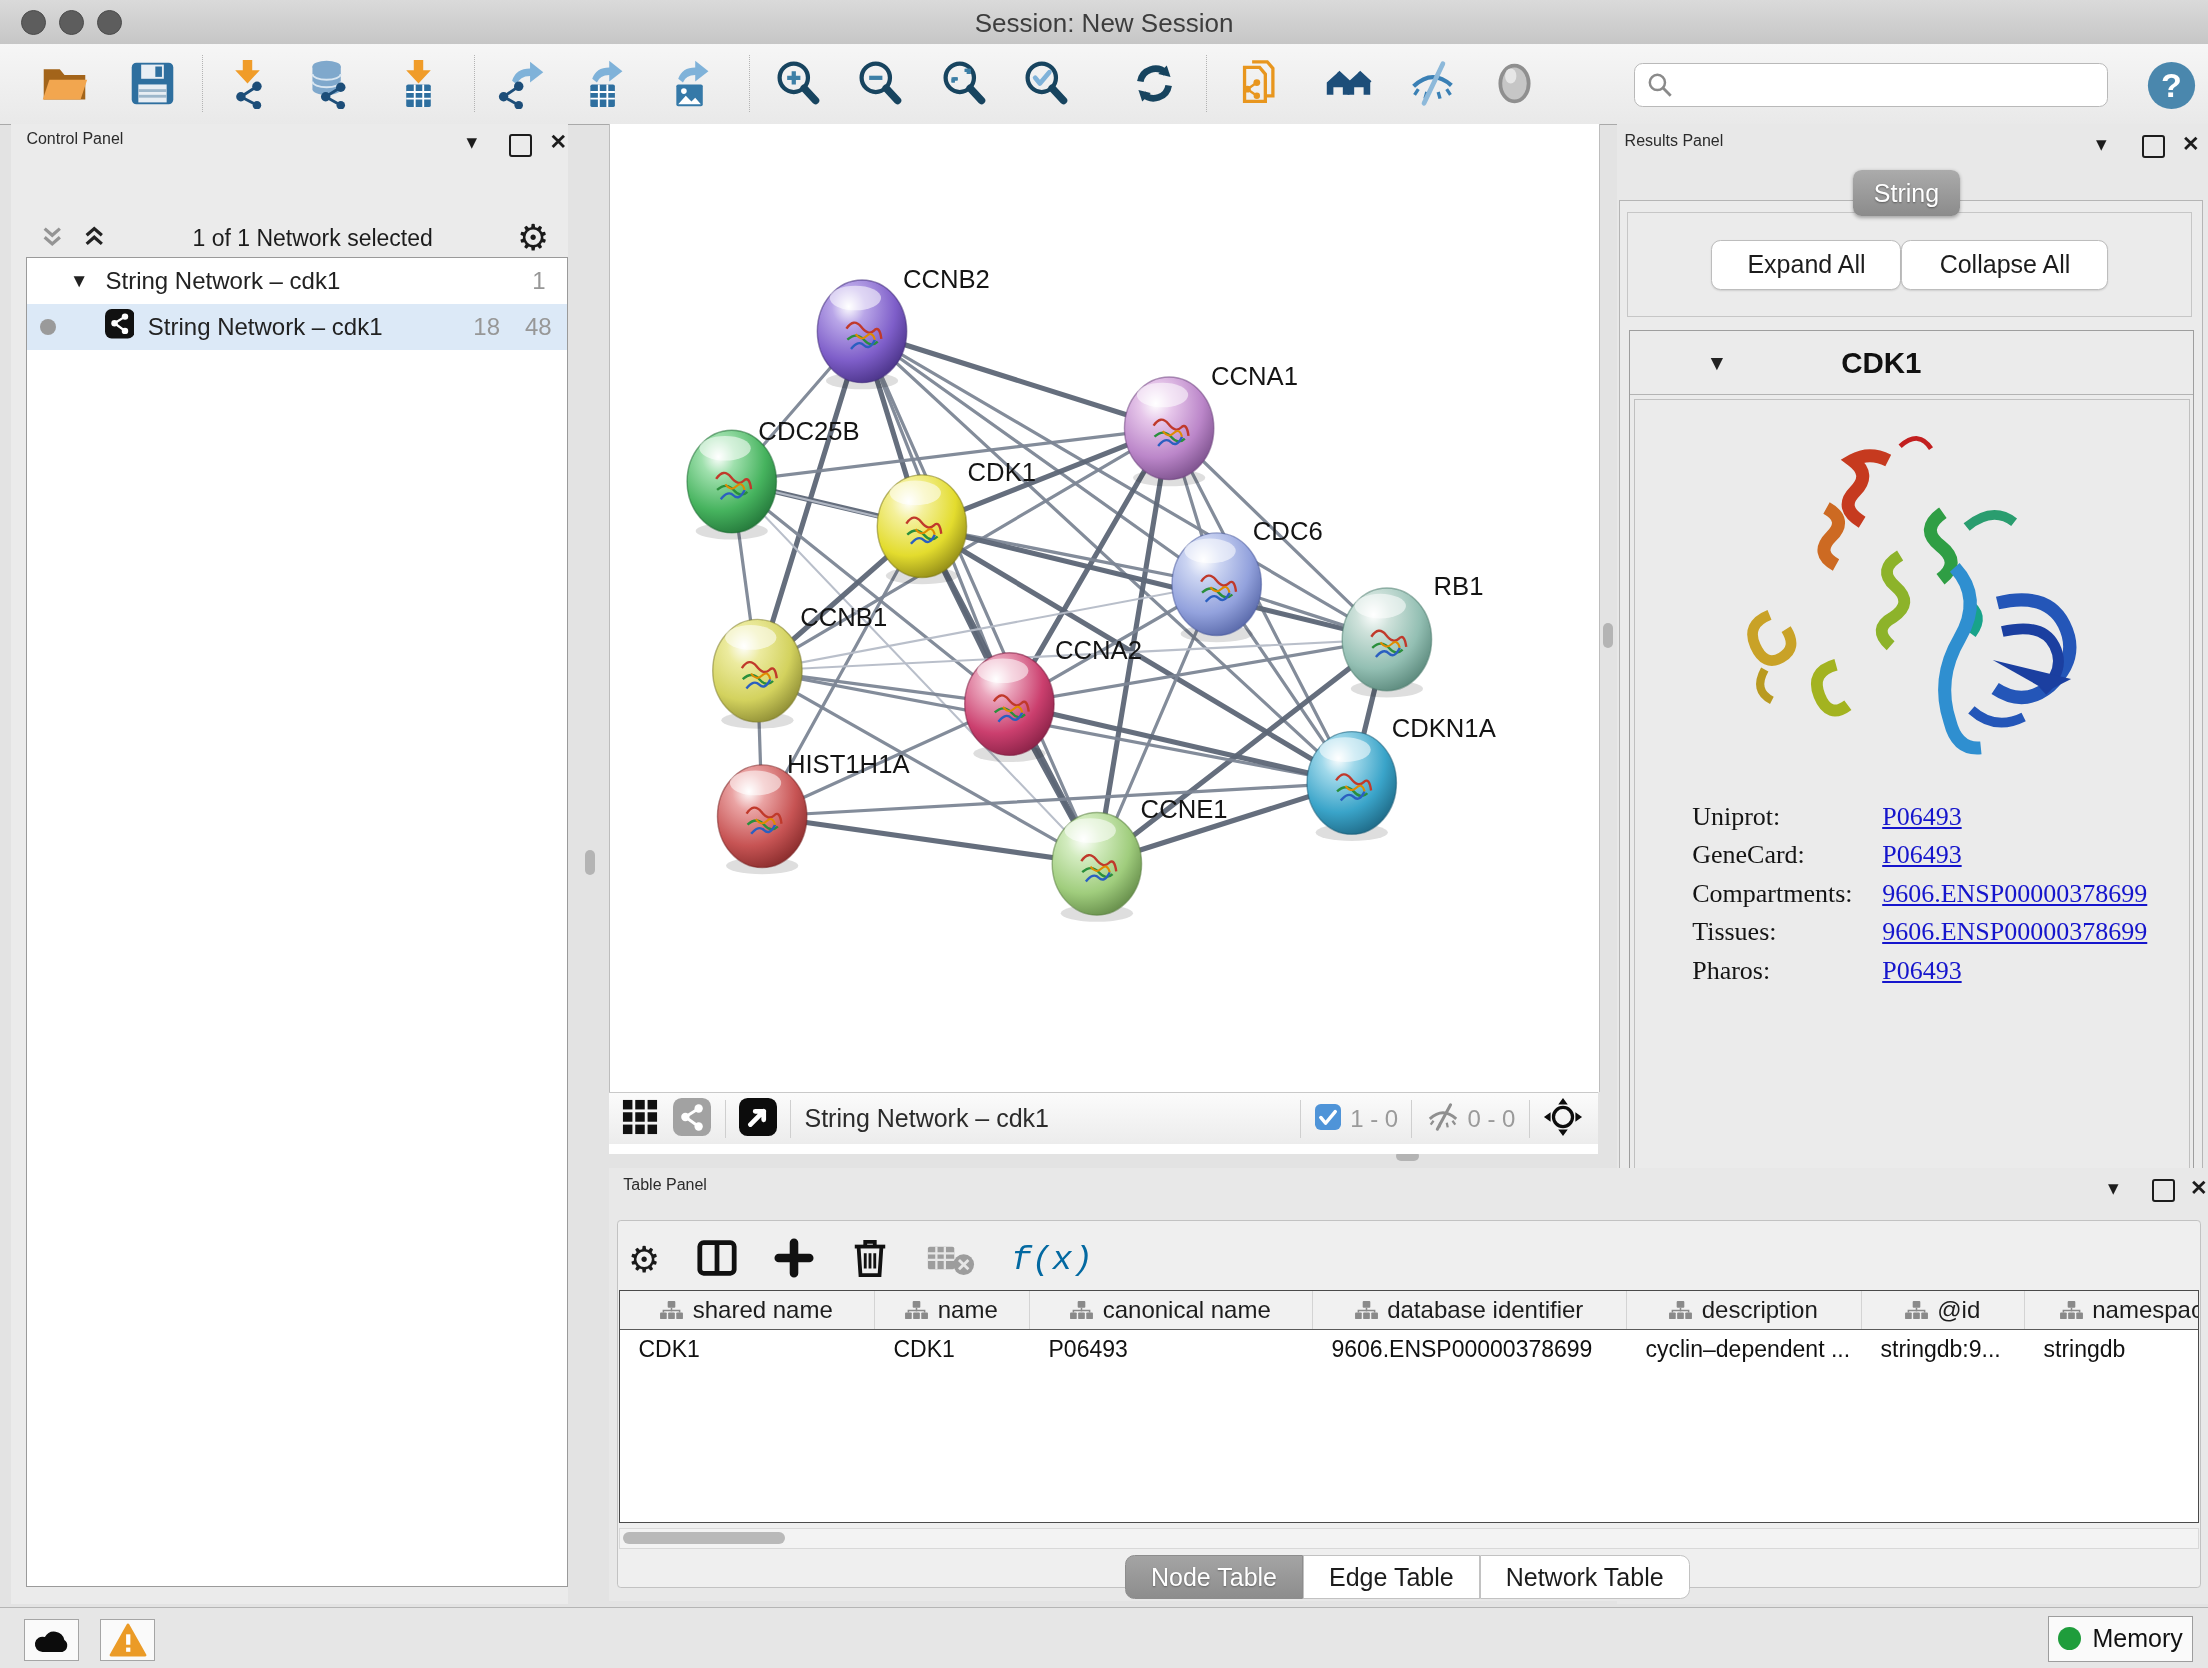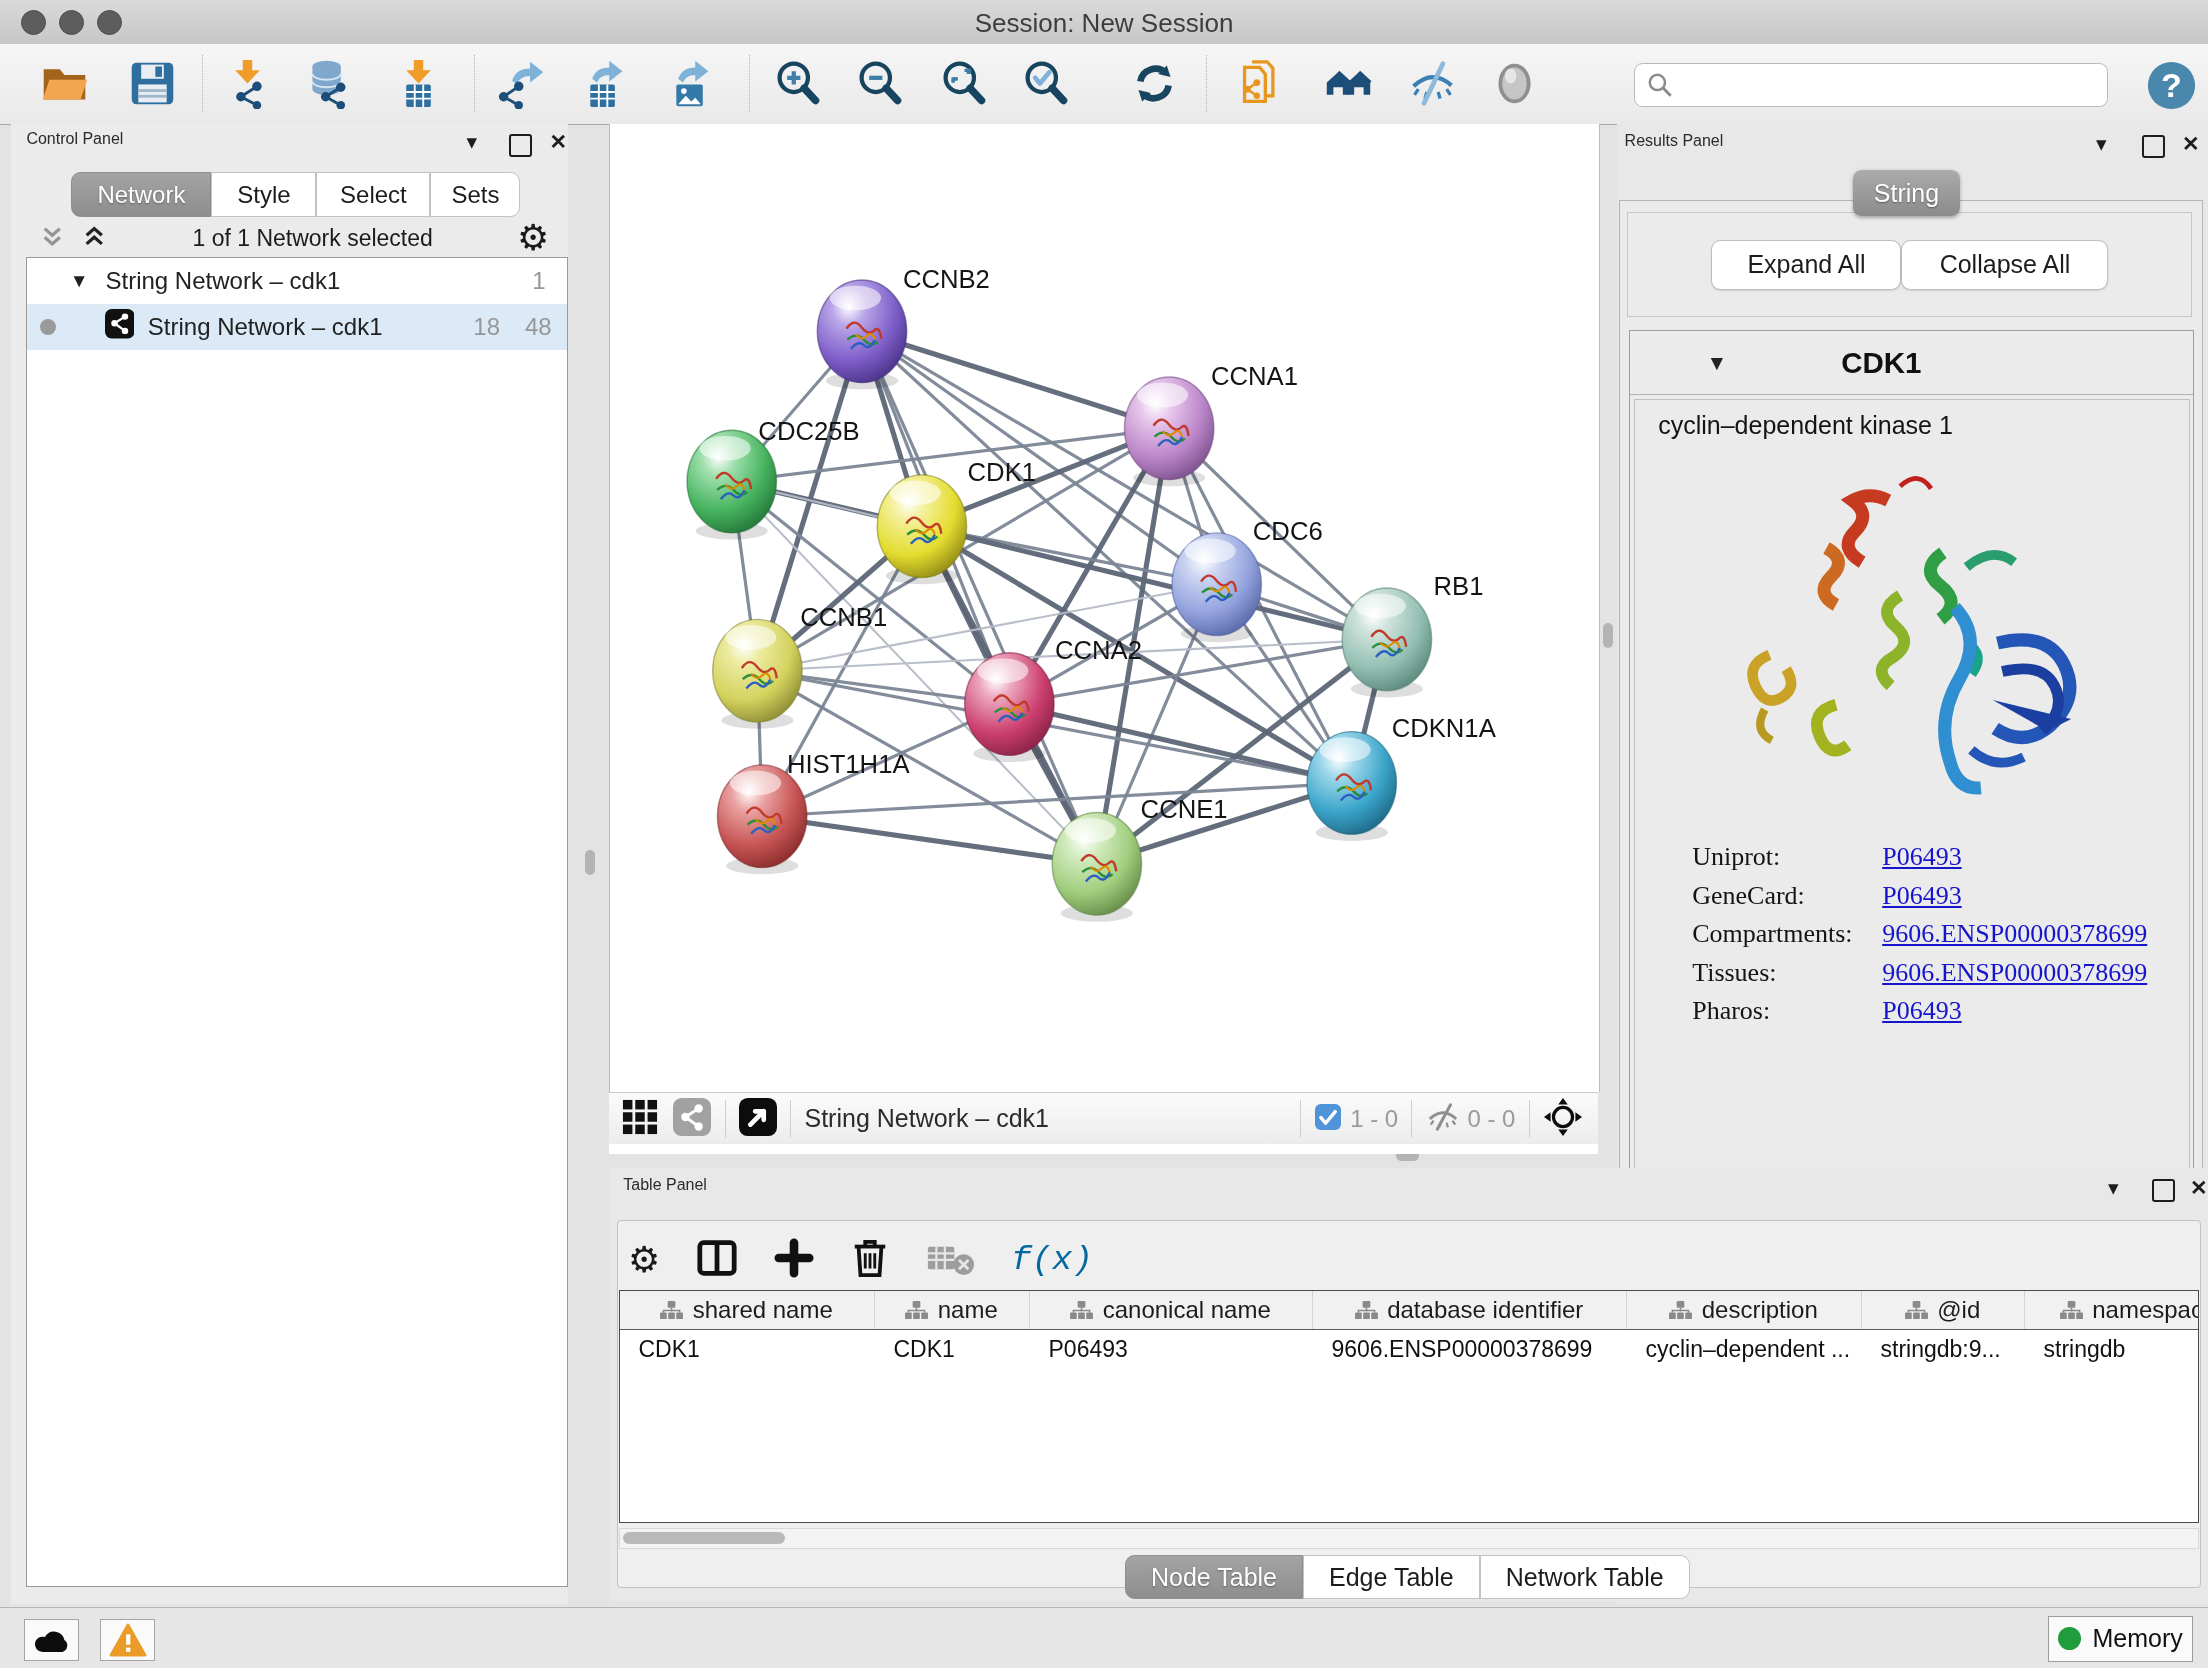--- a/index.html
+++ b/index.html
@@ -238,26 +238,20 @@
         </svg>
     </div>
   </div>
 
   <div class="abs control-panel">
     <div class="abs panel-title" style="left:15px;top:5.7px;">Control Panel</div>
     <div class="abs win-glyph" style="left:455px;top:5.7px;">▾</div>
     <div class="abs" style="left:498px;top:9.5px;width:19px;height:19px;border:2.9px solid #1c1c1c;border-radius:2.9px;"></div>
     <div class="abs win-glyph" style="left:538px;top:5.7px;font-weight:bold;">✕</div>
 
-    <div class="abs" style="left:60px;top:48px;display:flex;">
-      <div class="tabbtn first active" style="width:140px;">Network</div>
-      <div class="tabbtn" style="width:105px;">Style</div>
-      <div class="tabbtn" style="width:114px;">Select</div>
-      <div class="tabbtn last" style="width:90px;">Sets</div>
-    </div>
 
     <div class="abs band">
       <span style="margin-left:17px;">
         <svg width="28.5" height="28.5" viewBox="0 0 30 30">
             <path d="M7 7l8 7 8-7M7 16l8 7 8-7" stroke="#949494" stroke-width="3.4" fill="none"></path>
           </svg>
       </span>
       <span style="margin-left:13.3px;">
         <svg width="28.5" height="28.5" viewBox="0 0 30 30">
             <path d="M7 23l8-7 8 7M7 14l8-7 8 7" stroke="#222" stroke-width="3.4" fill="none"></path>
@@ -561,21 +555,20 @@
         <div class="btn" style="width:188px;height:48px;">Expand All</div>
         <div class="btn" style="width:205px;height:48px;">Collapse All</div>
       </div>
 
       <div class="abs cdk1box">
         <div class="cdk1head">
           <span style="margin-left:76px;font-size:21px;">▼</span>
           <span style="margin-left:114px;font-size:29.5px;font-weight:bold;color:#111;">CDK1</span>
         </div>
         <div style="border:1px solid #c0c0c0;margin:3.8px;height:837px;position:relative;">
-          <div style="margin:11.4px 0 0 23px;font-size:25px;color:#141414;">cyclin–dependent kinase 1</div>
 
           <svg width="380" height="380" viewBox="0 0 320 320" style="display:block;margin:13.3px auto 0;">
             <path d="M150 28q16-14 26 2" stroke="#c21f1f" stroke-width="4" fill="none"></path>
             <path d="M118 92q-20-12-6-26t-2-26q14-8 30 0" stroke="#c63a1f" stroke-width="11" fill="none"></path>
             <path d="M96 128q-18-10-4-24t-4-24" stroke="#cd6a22" stroke-width="11" fill="none"></path>
             <path d="M40 170q-20 8-12 26t22 10q14-8 4-24" stroke="#c9a227" stroke-width="9" fill="none"></path>
             <path d="M36 216q-10 18 6 26" stroke="#b99a20" stroke-width="7" fill="none"></path>
             <path d="M96 212q-22 6-14 26t24 8" stroke="#a3b320" stroke-width="10" fill="none"></path>
             <path d="M150 120q-20 12-4 26t-2 26q-18 10-2 24" stroke="#8db32a" stroke-width="10" fill="none"></path>
             <path d="M186 84q-20 14-2 28t0 28" stroke="#2f9e44" stroke-width="11" fill="none"></path>

